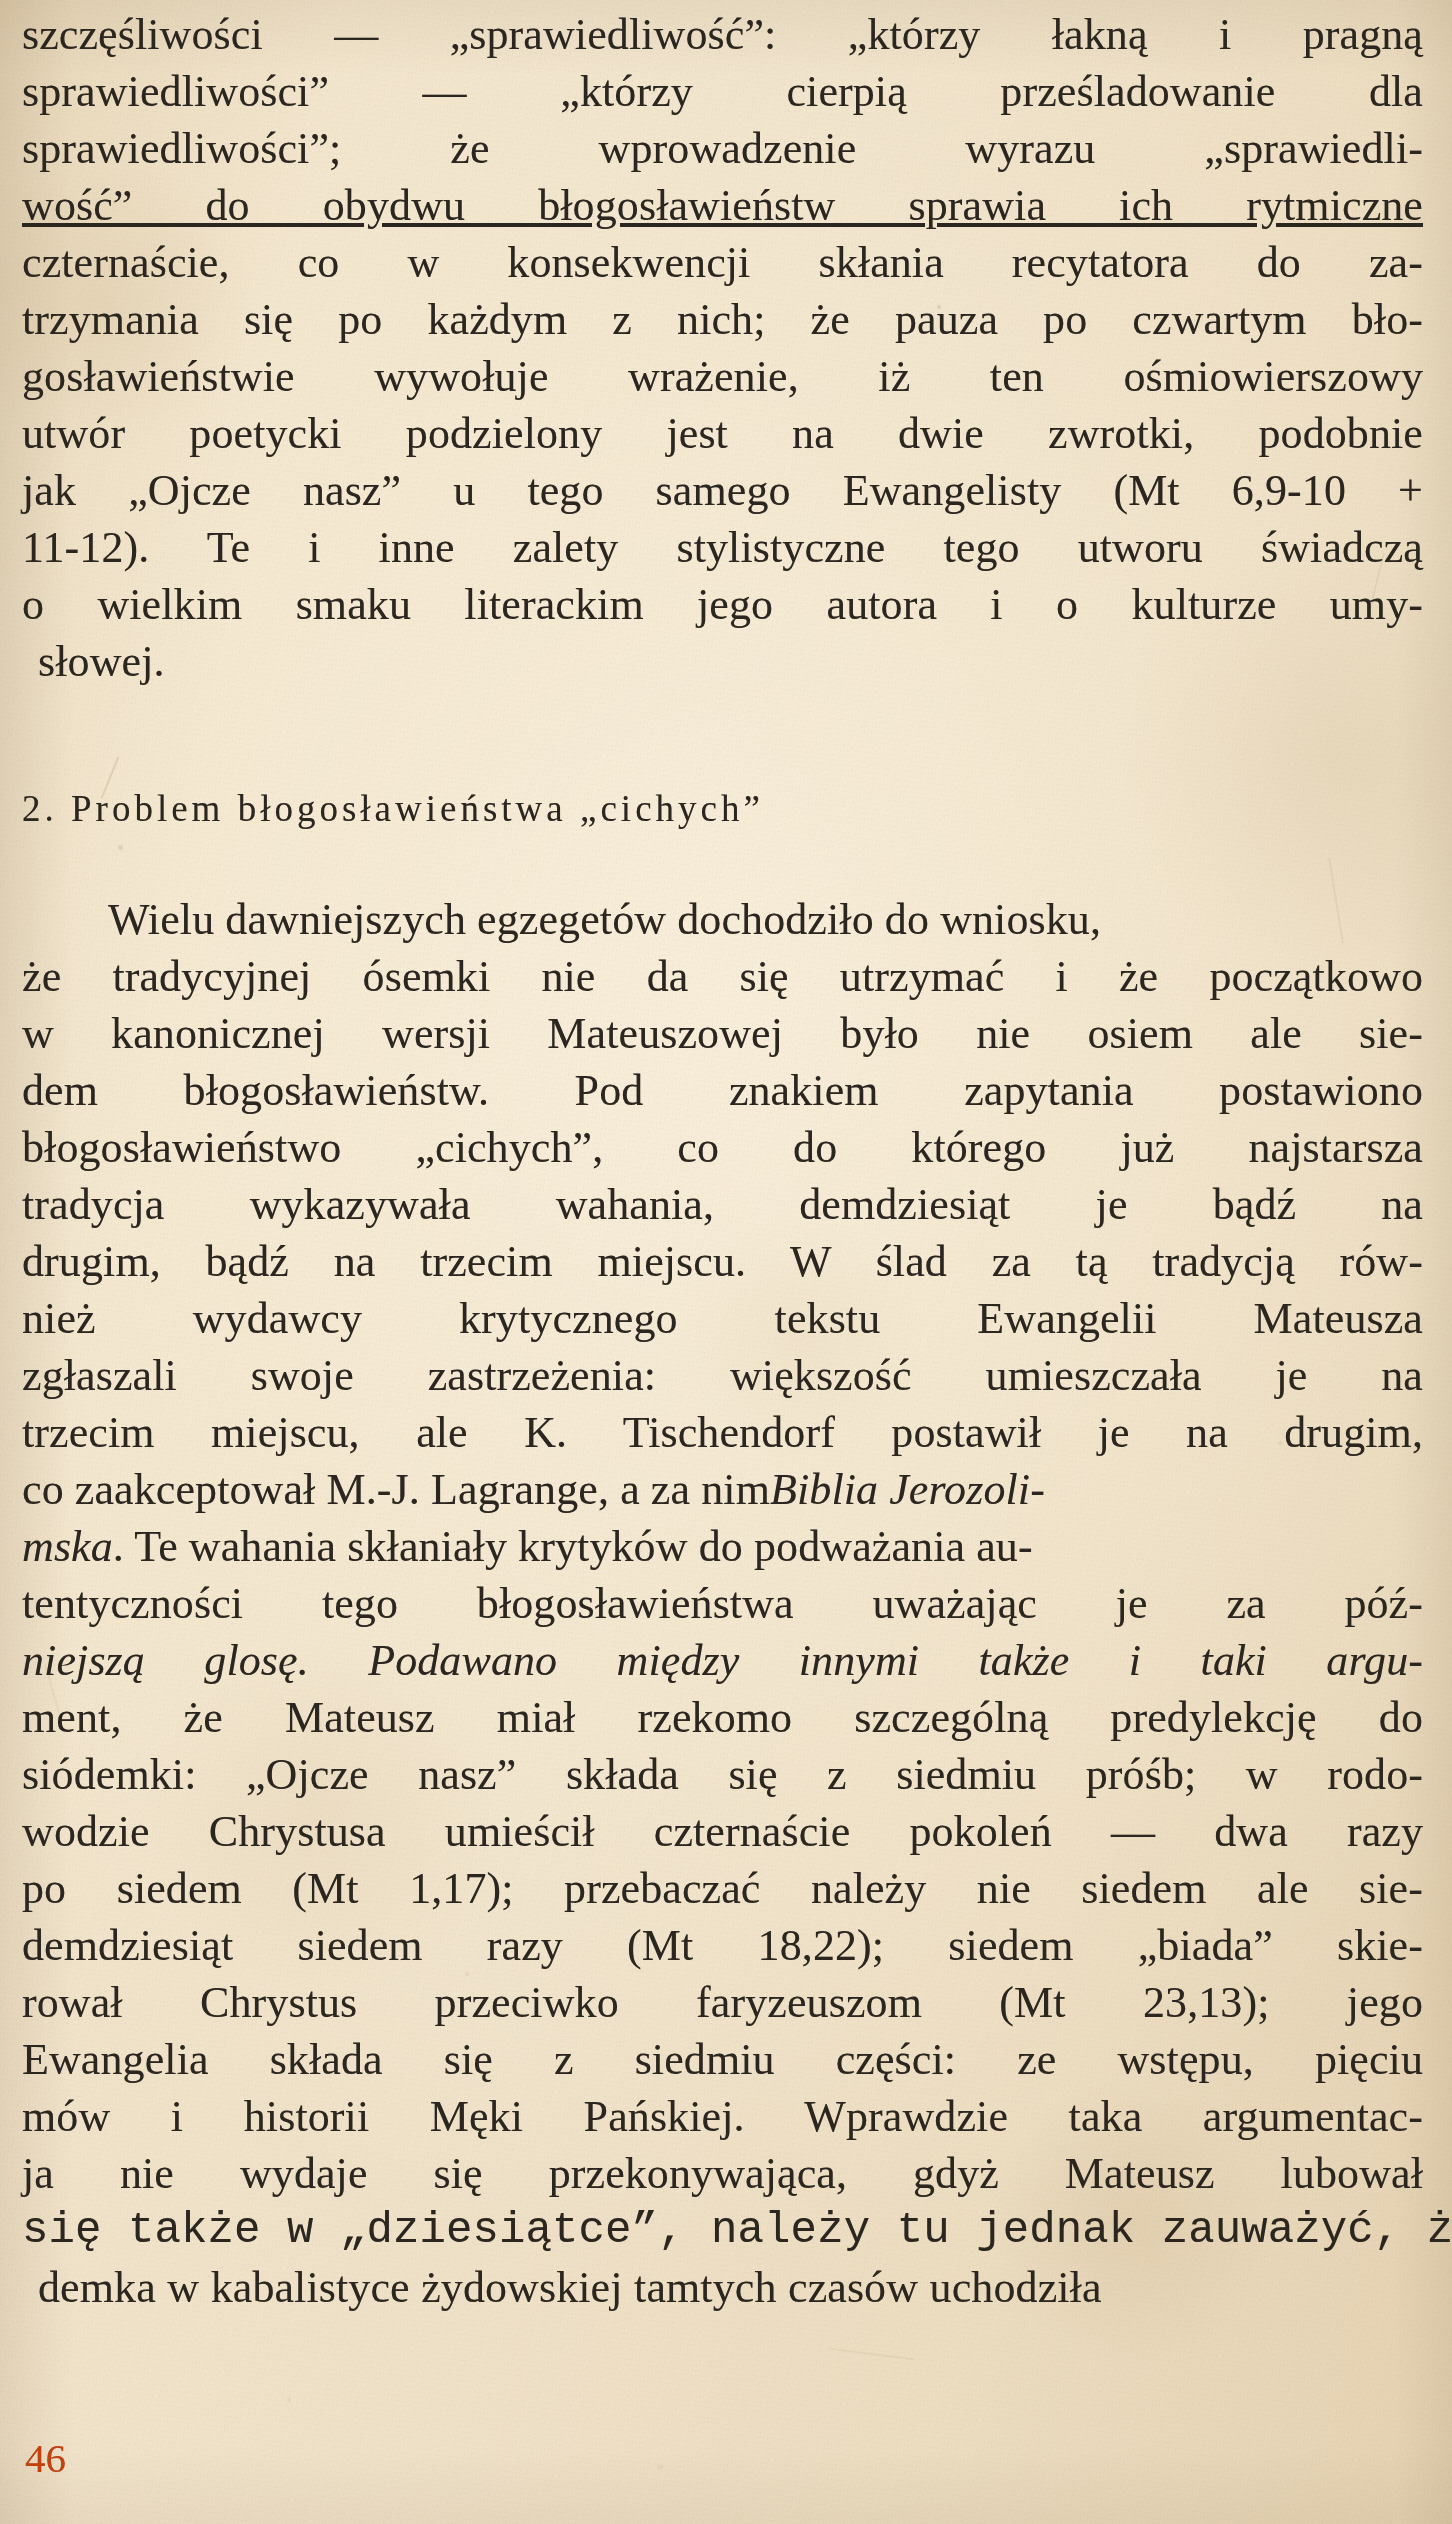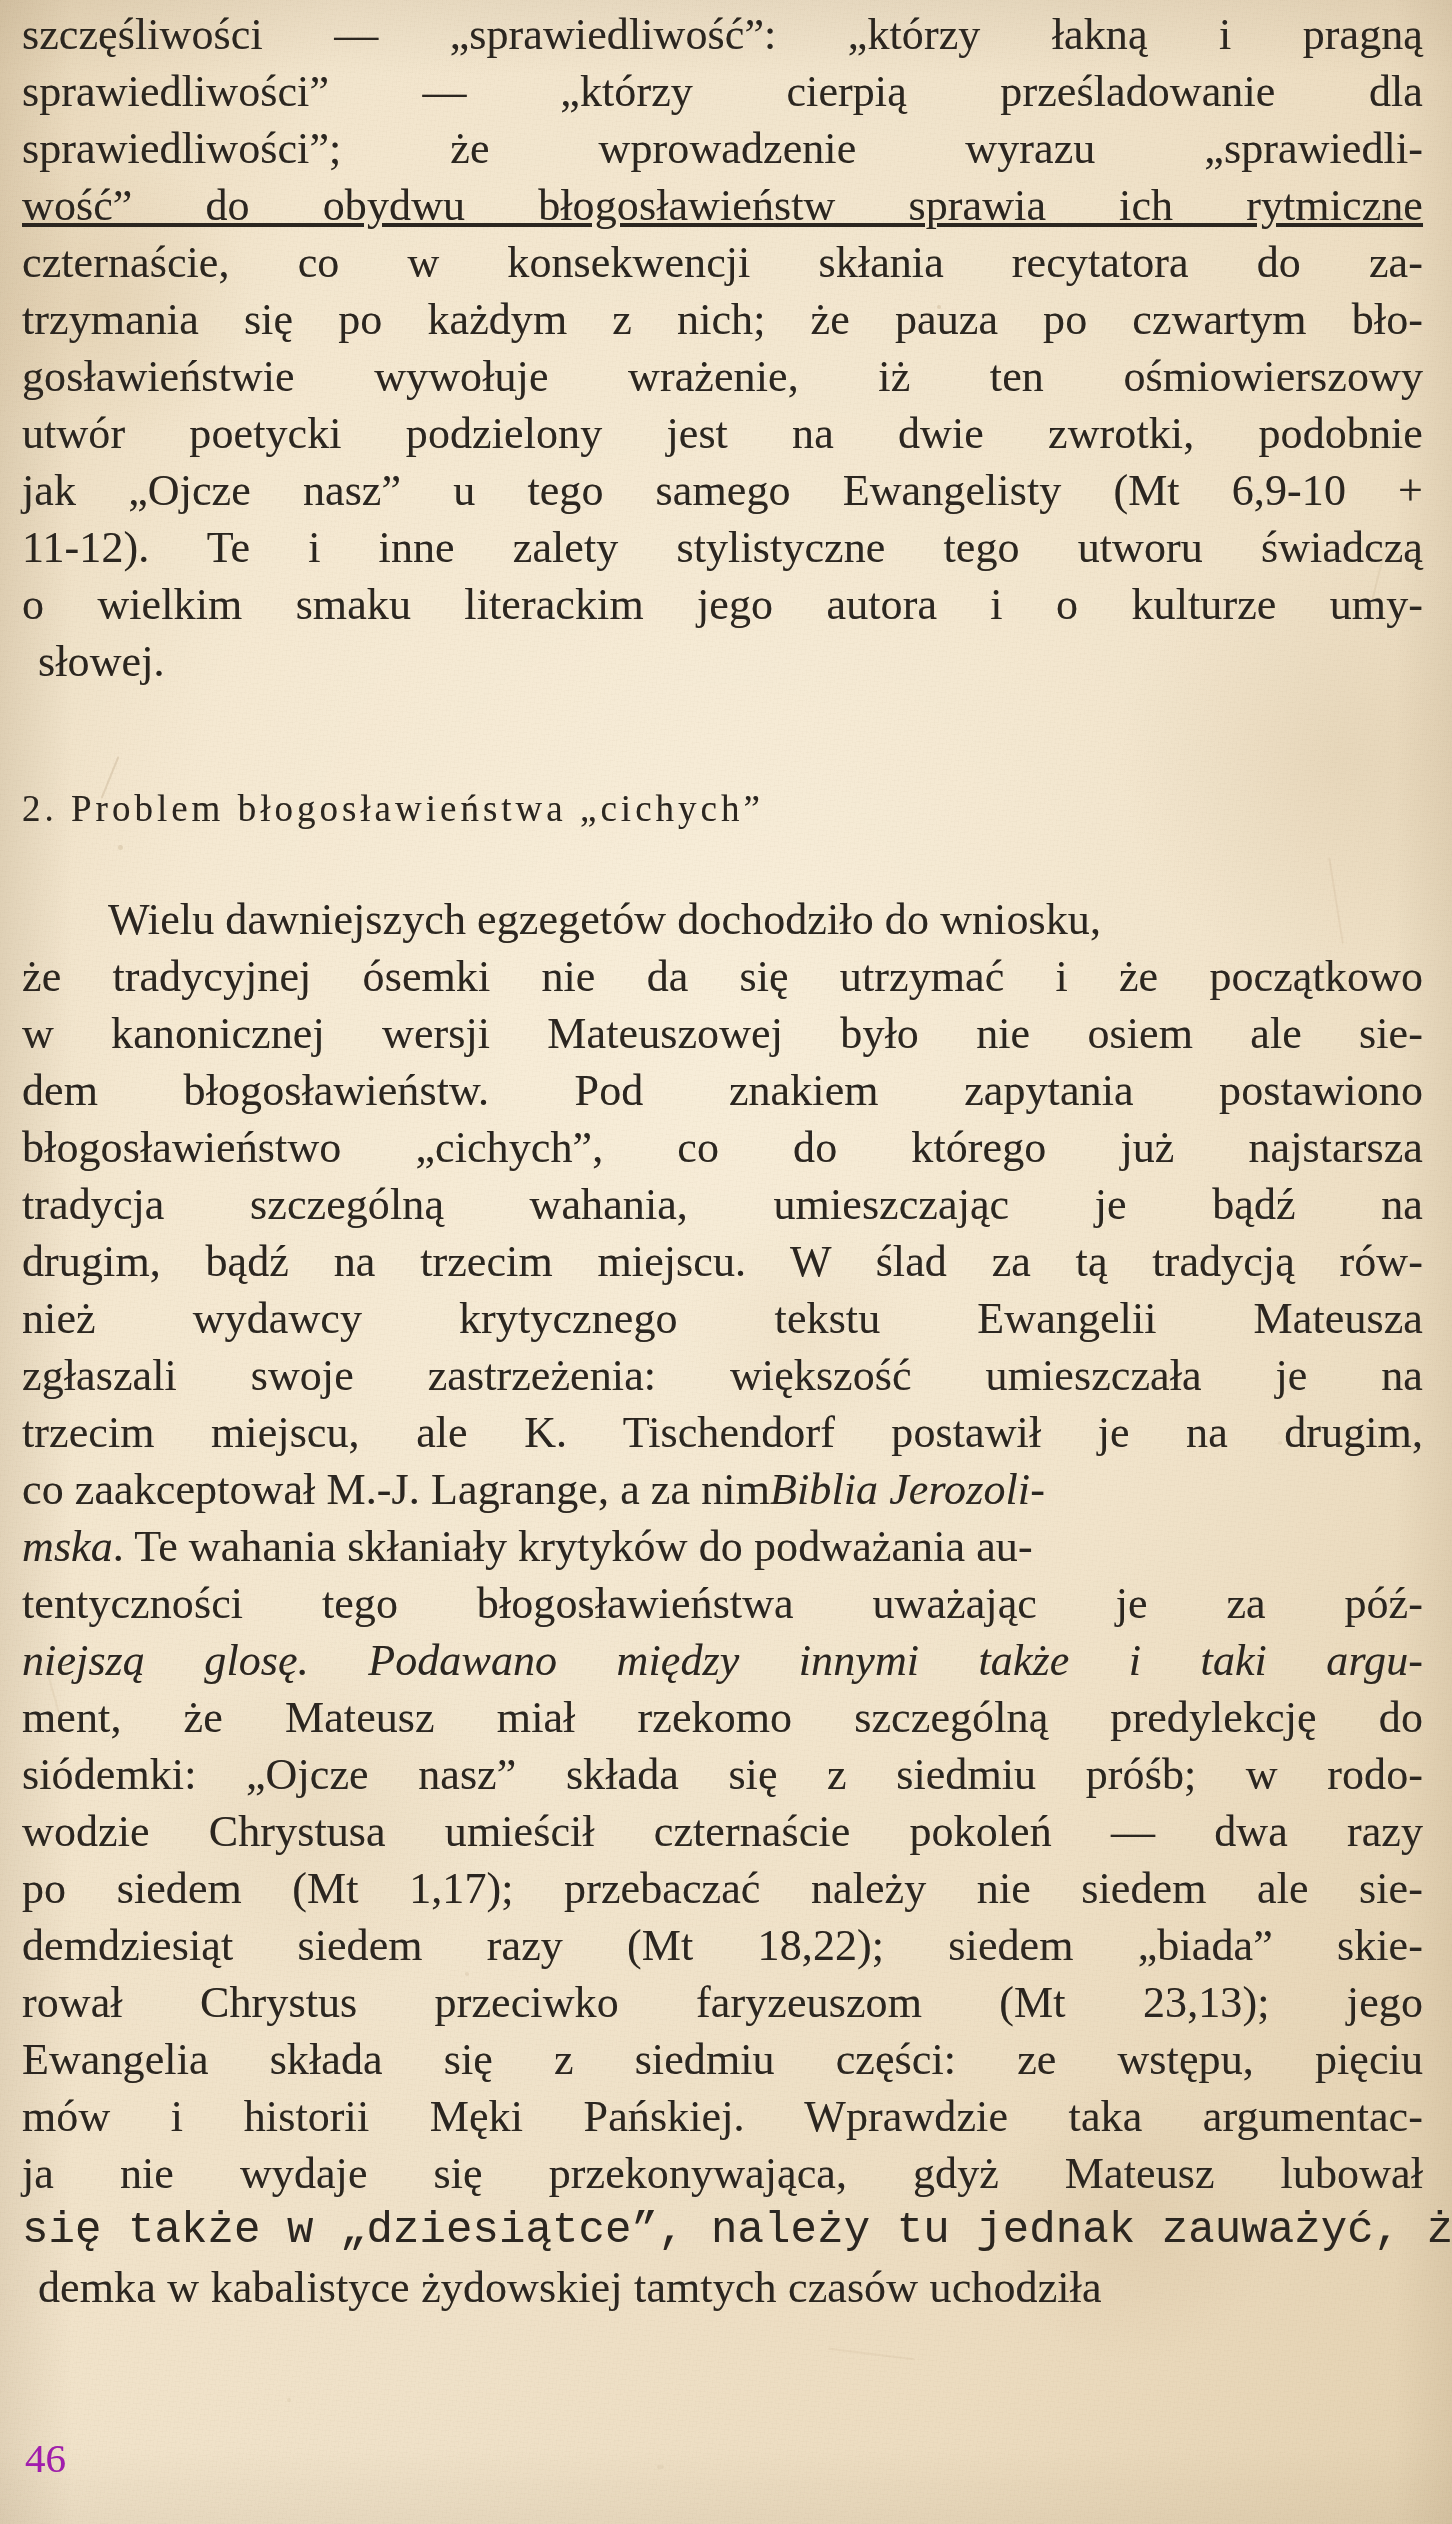--- a/index.html
+++ b/index.html
@@ -112,21 +112,21 @@
   .gap-after-head  { height: 54px; }
 
   em, .it { font-style: italic; }
 
   .folio {
     position: absolute;
     left: 25px;
     top: 2436px;
     font-size: 41px;
     line-height: 44px;
-    color: #a21caf;
+    color: #c2410c;
   }
 
   
   .textblock, .folio {
     text-shadow: 0 0 0.4px rgba(40,32,22,0.30);
   }
 </style>
 </head>
 <body>
 
@@ -166,21 +166,21 @@
   <h2 class="section-head">2. Problem błogosławieństwa „cichych”</h2>
 
   <div class="gap-after-head"></div>
 
   <p class="para">
     <span class="ln indent" style="word-spacing: 0px;"><span class="sp">Wielu dawniejszych egzegetów dochodziło do wniosku,</span></span>
     <span class="ln" style="word-spacing: 0px;">że tradycyjnej ósemki nie da się utrzymać i że początkowo</span>
     <span class="ln" style="word-spacing: 0px;">w kanonicznej wersji Mateuszowej było nie osiem ale sie-</span>
     <span class="ln" style="word-spacing: 0px;">dem błogosławieństw. Pod znakiem zapytania postawiono</span>
     <span class="ln" style="word-spacing: 0px;">błogosławieństwo „cichych”, co do którego już najstarsza</span>
-    <span class="ln" style="word-spacing: 0px;">tradycja szczególną wahania, umieszczając je bądź na</span>
+    <span class="ln" style="word-spacing: 0px;">tradycja wykazywała wahania, demdziesiąt je bądź na</span>
     <span class="ln" style="word-spacing: 0px;">drugim, bądź na trzecim miejscu. W ślad za tą tradycją rów-</span>
     <span class="ln" style="word-spacing: 0px;">nież wydawcy krytycznego tekstu Ewangelii Mateusza</span>
     <span class="ln" style="word-spacing: 0px;">zgłaszali swoje zastrzeżenia: większość umieszczała je na</span>
     <span class="ln" style="word-spacing: 0px;">trzecim miejscu, ale K. Tischendorf postawił je na drugim,</span>
     <span class="ln" style="word-spacing: 0px;"><span class="sp">co zaakceptował M.-J. Lagrange, a za nim </span><span class="sp it">Biblia Jerozoli-</span></span>
     <span class="ln" style="word-spacing: 0px;"><span class="sp it">mska</span><span class="sp">. Te wahania skłaniały krytyków do podważania au-</span></span>
     <span class="ln" style="word-spacing: 0px;">tentyczności tego błogosławieństwa uważając je za póź-</span>
     <span class="ln" style="word-spacing: 0px; font-style: italic;">niejszą glosę. Podawano między innymi także i taki argu-</span>
     <span class="ln" style="word-spacing: 0px;">ment, że Mateusz miał rzekomo szczególną predylekcję do</span>
     <span class="ln" style="word-spacing: 0px;">siódemki: „Ojcze nasz” składa się z siedmiu próśb; w rodo-</span>

